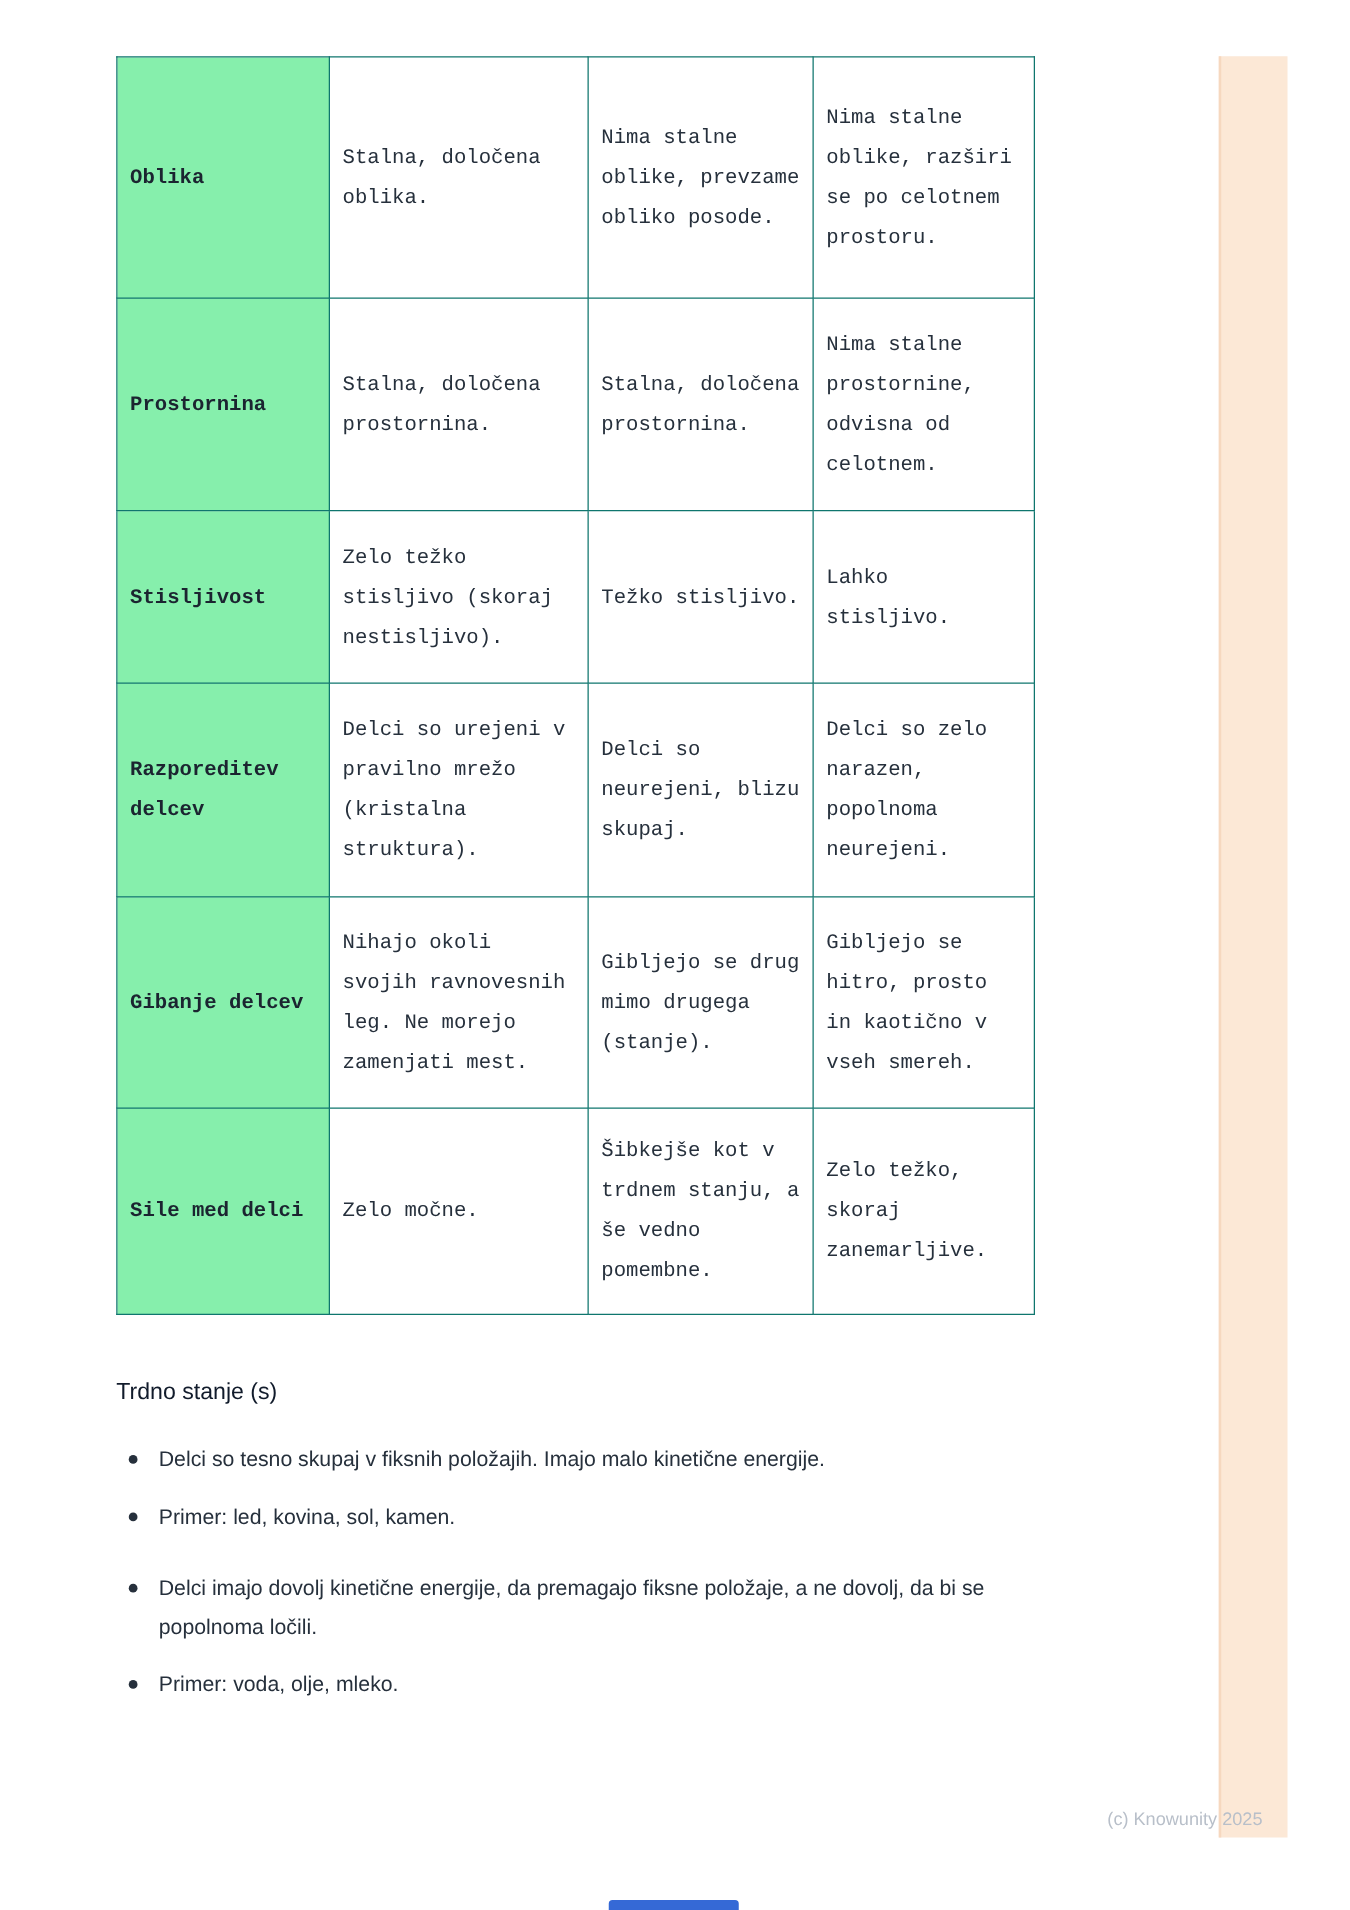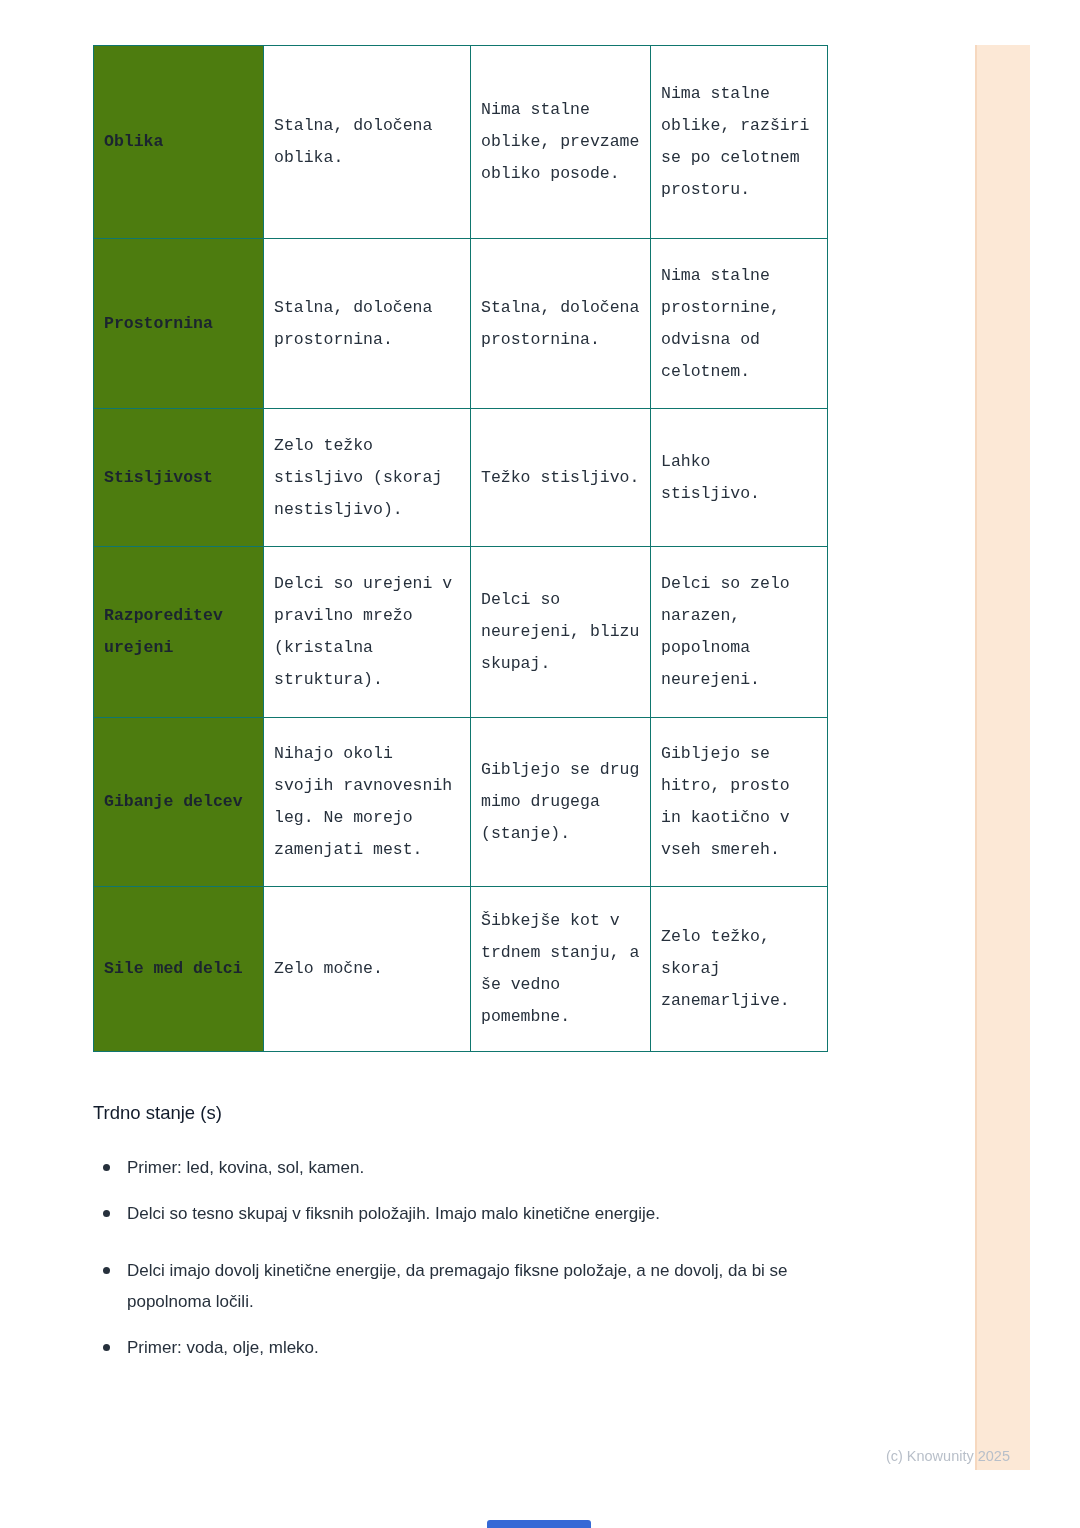--- a/index.html
+++ b/index.html
@@ -40,21 +40,21 @@
     color: #26303c;
   }
   table.matter td {
     border: 1px solid #0f766e;
     padding: 12px 10px;
     vertical-align: middle;
     background: #ffffff;
     font-family: Liberation Mono, monospace;
   }
   table.matter td.rowhead {
-    background: #4d7c0f;
+    background: #86efac;
     font-weight: 700;
     color: #1b2430;
   }
   tr.r1 { height: 193px; }
   tr.r2 { height: 170px; }
   tr.r3 { height: 138px; }
   tr.r4 { height: 171px; }
   tr.r5 { height: 169px; }
   tr.r6 { height: 165px; }
 
@@ -131,21 +131,21 @@
           <td>Stalna, določena prostornina.</td>
           <td>Nima stalne prostornine, odvisna od celotnem.</td>
         </tr>
         <tr class="r3">
           <td class="rowhead">Stisljivost</td>
           <td>Zelo težko stisljivo (skoraj nestisljivo).</td>
           <td>Težko stisljivo.</td>
           <td>Lahko stisljivo.</td>
         </tr>
         <tr class="r4">
-          <td class="rowhead">Razporeditev urejeni</td>
+          <td class="rowhead">Razporeditev delcev</td>
           <td>Delci so urejeni v pravilno mrežo (kristalna struktura).</td>
           <td>Delci so neurejeni, blizu skupaj.</td>
           <td>Delci so zelo narazen, popolnoma neurejeni.</td>
         </tr>
         <tr class="r5">
           <td class="rowhead">Gibanje delcev</td>
           <td>Nihajo okoli svojih ravnovesnih leg. Ne morejo zamenjati mest.</td>
           <td>Gibljejo se drug mimo drugega (stanje).</td>
           <td>Gibljejo se hitro, prosto in kaotično v vseh smereh.</td>
         </tr>
@@ -155,25 +155,25 @@
           <td>Šibkejše kot v trdnem stanju, a še vedno pomembne.</td>
           <td>Zelo težko, skoraj zanemarljive.</td>
         </tr>
       </tbody>
     </table>
 
     <h3 class="section-h">Trdno stanje (s)</h3>
     <div class="bullets">
       <div class="bullet">
         <span class="dot"></span>
-        <span>Primer: led, kovina, sol, kamen.</span>
+        <span>Delci so tesno skupaj v fiksnih položajih. Imajo malo kinetične energije.</span>
       </div>
       <div class="bullet">
         <span class="dot"></span>
-        <span>Delci so tesno skupaj v fiksnih položajih. Imajo malo kinetične energije.</span>
+        <span>Primer: led, kovina, sol, kamen.</span>
       </div>
     </div>
 
     <div class="bullets">
       <div class="bullet">
         <span class="dot"></span>
         <span>Delci imajo dovolj kinetične energije, da premagajo fiksne položaje, a ne dovolj, da bi se popolnoma ločili.</span>
       </div>
       <div class="bullet">
         <span class="dot"></span>

